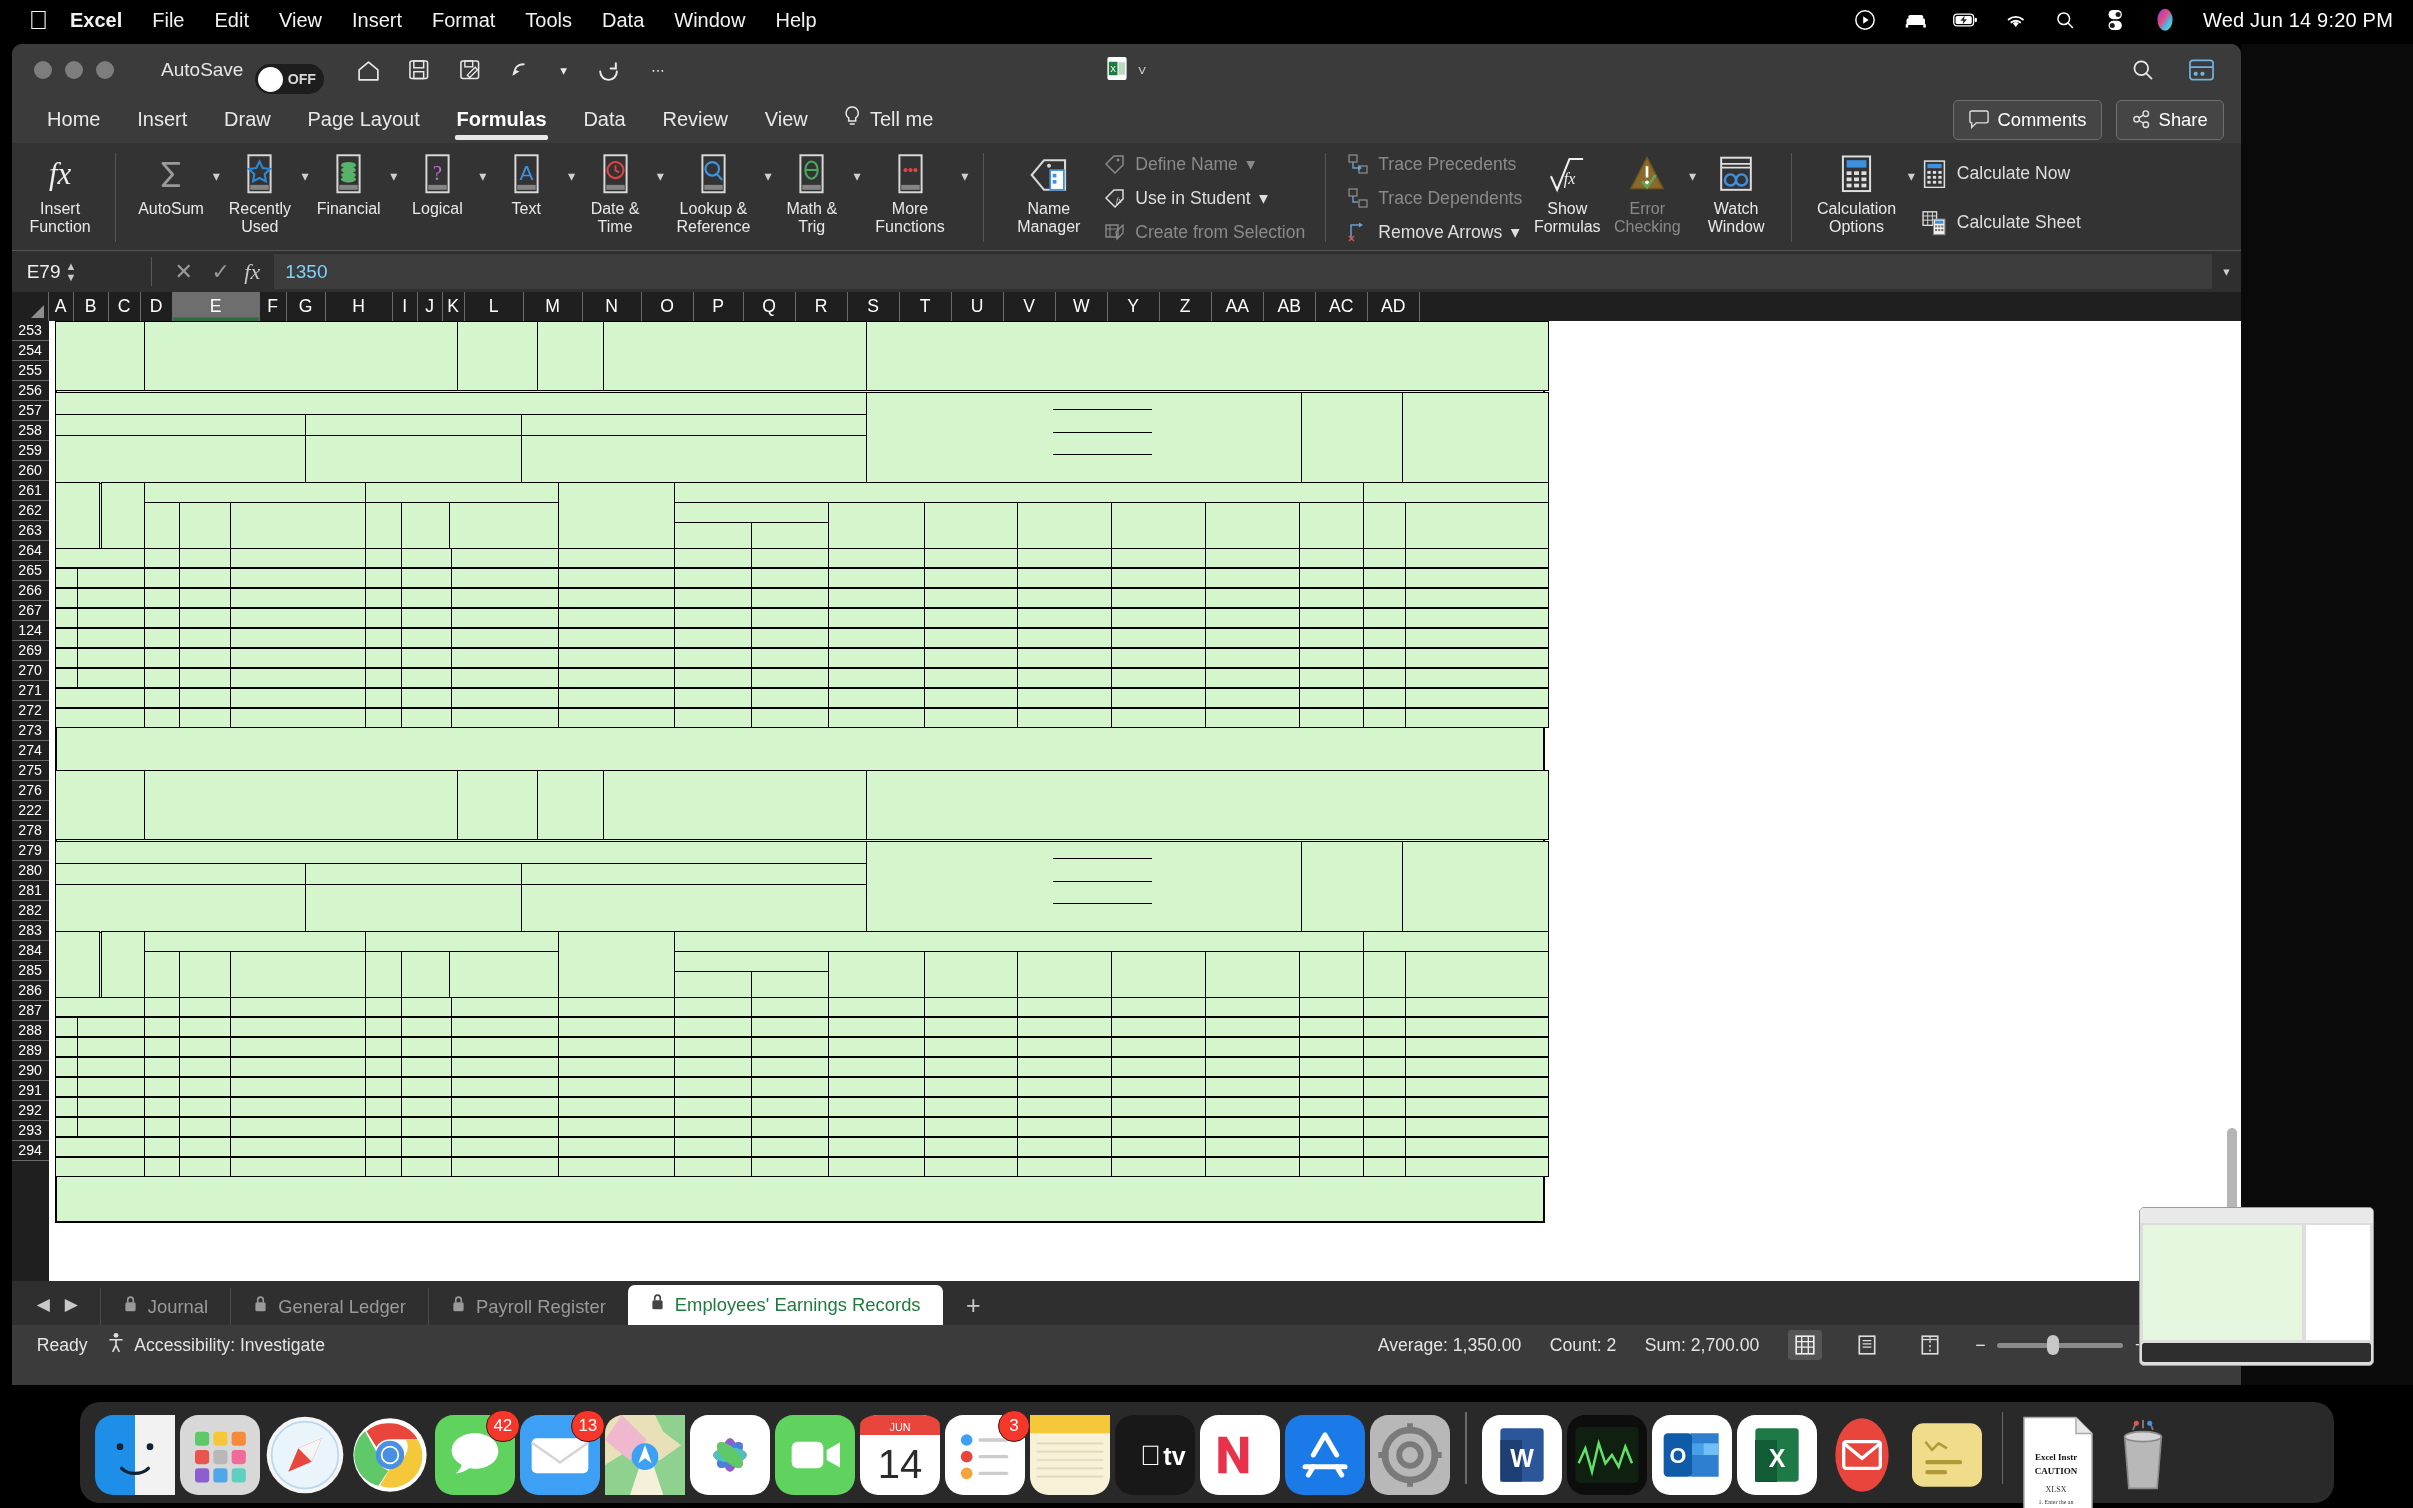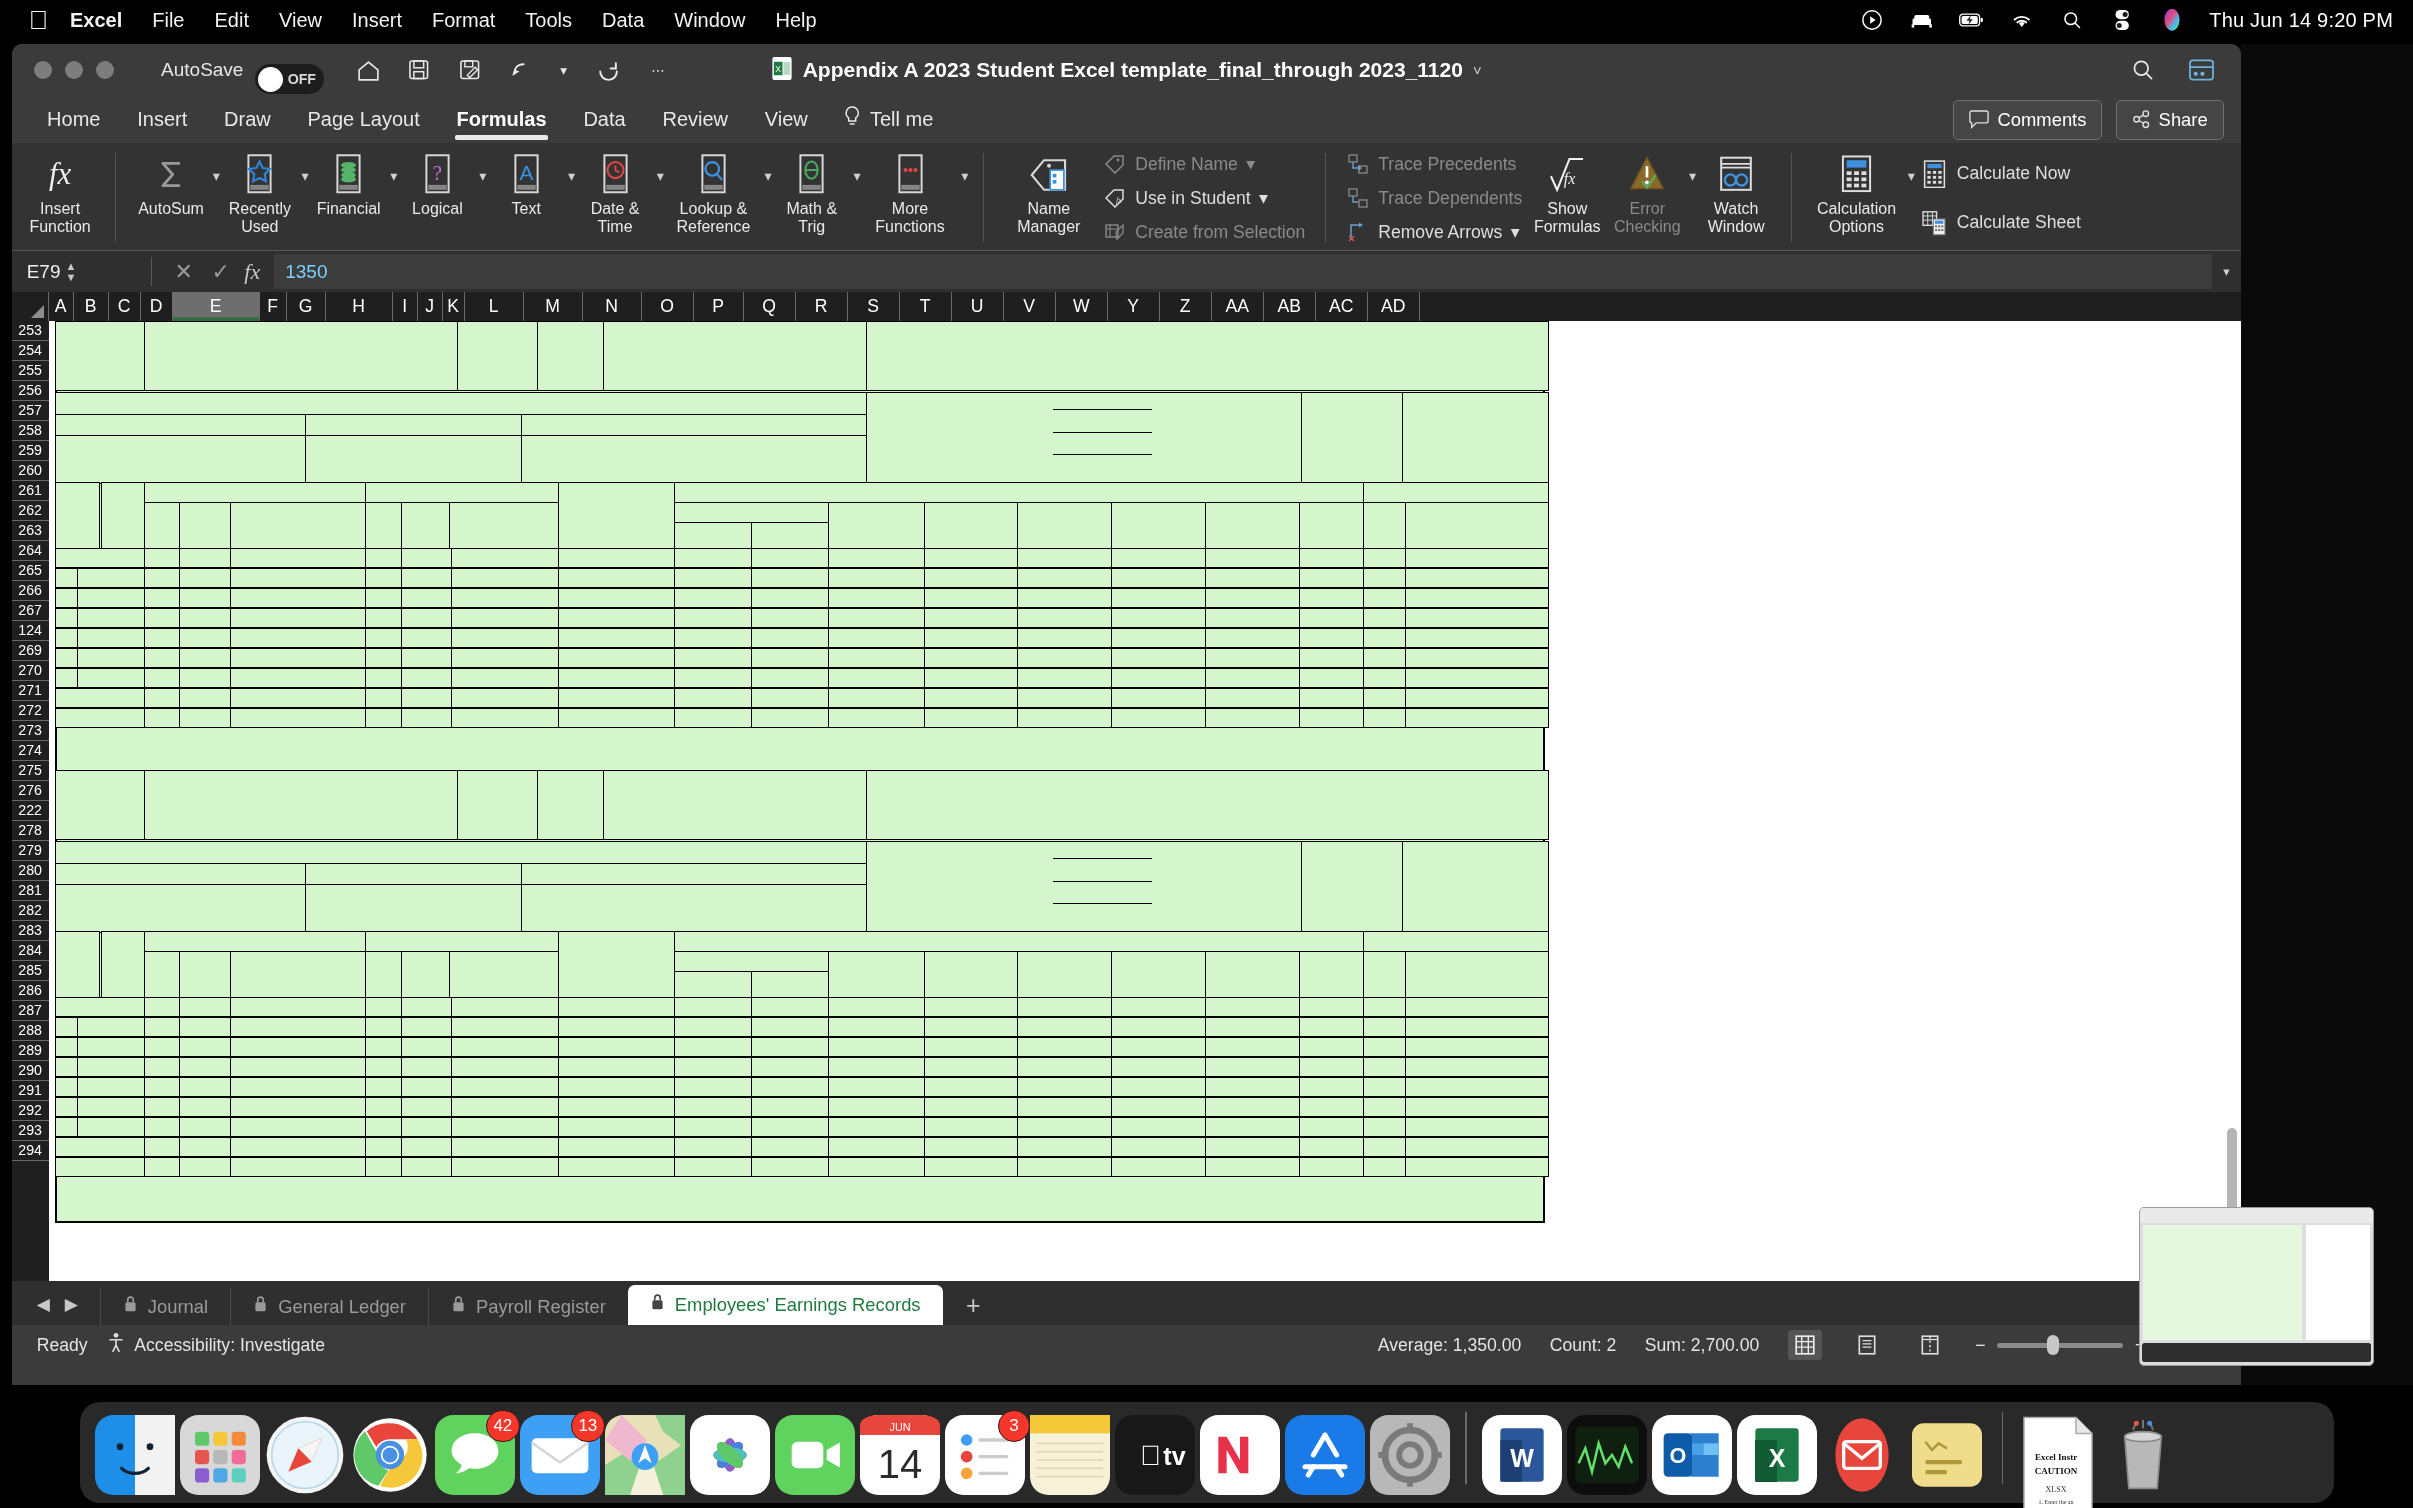--- a/index.html
+++ b/index.html
@@ -204,21 +204,21 @@
               <linearGradient id="sg" x1="0" y1="0" x2="1" y2="1">
                 <stop offset="0" stop-color="#7b42f6"></stop>
                 <stop offset=".4" stop-color="#e8457a"></stop>
                 <stop offset=".7" stop-color="#44c0f0"></stop>
                 <stop offset="1" stop-color="#70e06a"></stop>
               </linearGradient>
             </defs>
             <ellipse cx="13" cy="14" rx="9" ry="13" fill="url(#sg)"></ellipse>
           </svg>
       </span>
-      <span class="mb-clock">Thu Jun 14  9:20 PM</span>
+      <span class="mb-clock">Wed Jun 14  9:20 PM</span>
     </div>
   </div>
 
   <div class="deskright"></div>
 
   <div class="xlwin">
 
     <div class="titlebar">
       <div class="traffic">
         <div class="tl"></div>
@@ -272,21 +272,20 @@
 
       <div class="doc-title">
         <span>
           <svg width="22" height="25" viewBox="0 0 22 26">
               <rect x="1" y="1" width="20" height="24" rx="2" fill="#fff"></rect>
               <rect x="2.5" y="6" width="9" height="14" fill="#1f7a3f"></rect>
               <text x="7" y="17" font-size="9" fill="#fff" text-anchor="middle" font-family="sans-serif">X</text>
               <rect x="12.5" y="6.5" width="7" height="13" fill="#bcd9c3"></rect>
             </svg>
         </span>
-        <span class="t">Appendix A 2023 Student Excel template_final_through 2023_1120</span>
         <span style="color:#ccc;font-size:15px">˅</span>
       </div>
 
       <div class="tb-right">
         <span class="qicon">
           <svg width="23.5" height="23.5" viewBox="0 0 24 24">
               <circle cx="10.5" cy="10.5" r="7" fill="none" stroke="#e9e9e9" stroke-width="1.8"></circle>
               <path d="M15.6 15.6L21 21" stroke="#e9e9e9" stroke-width="1.8" stroke-linecap="round"></path>
             </svg>
         </span>

